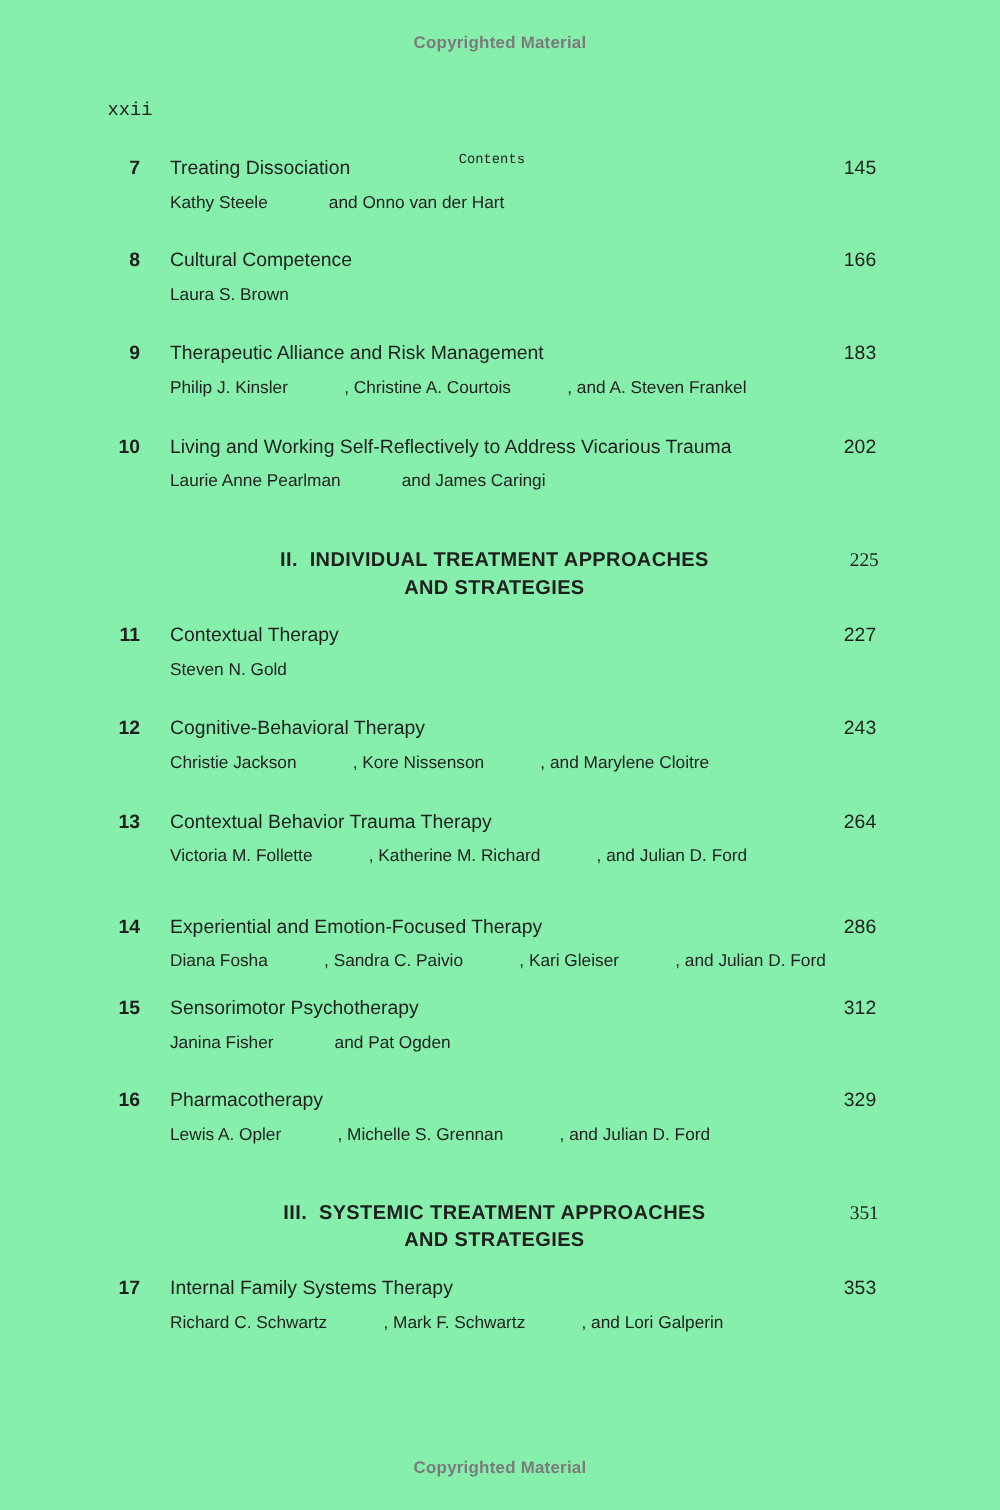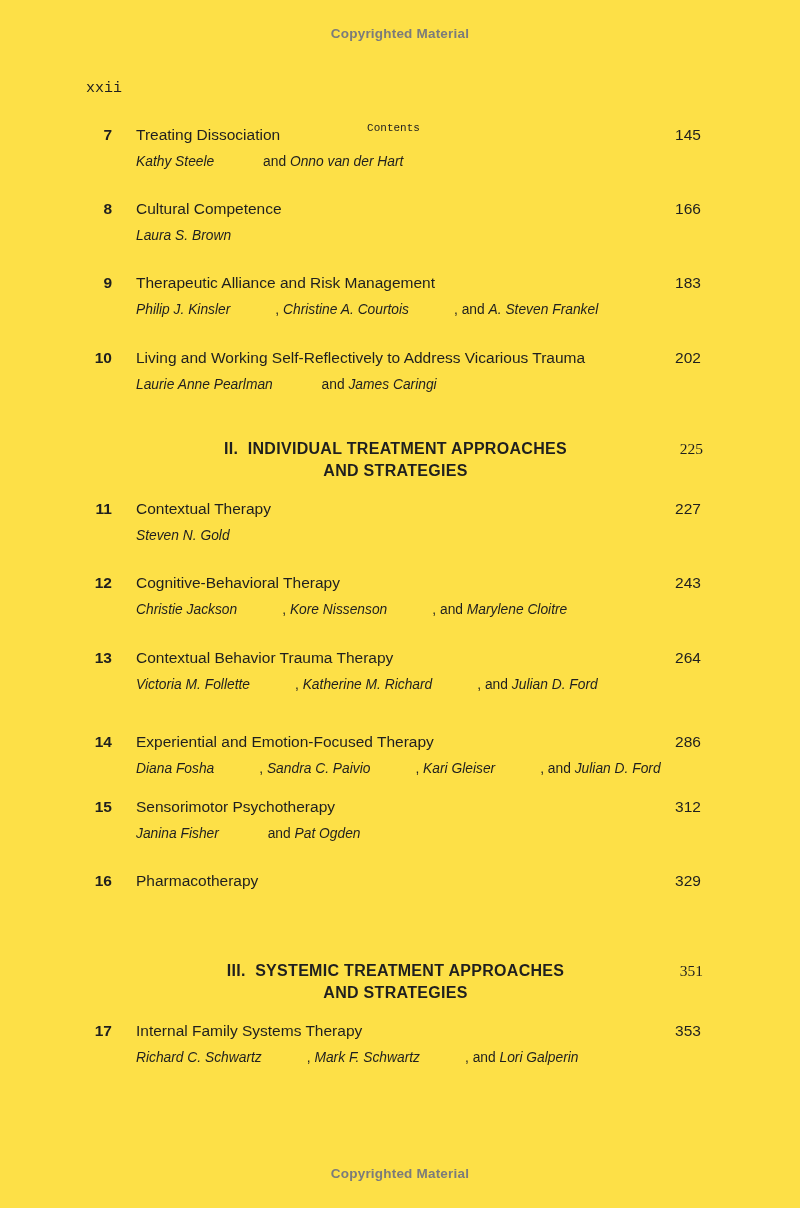--- a/index.html
+++ b/index.html
@@ -1,20 +1,20 @@
 <!DOCTYPE html>
 <html><head>
 <meta charset="utf-8">
 <style>
   html, body { margin: 0; padding: 0; background: #ffffff; }
   .page {
     position: relative;
     width: 800px;
     height: 1208px;
-    background: #fde047;
+    background: #86efac;
     font-family: "Liberation Sans", "DejaVu Sans", sans-serif;
     color: #1f1f1f;
     overflow: hidden;
   }
   .abs { position: absolute; line-height: 18px; }
 
   .copyright {
     left: 0; width: 800px;
     text-align: center;
     color: #7b7b7b;
@@ -48,21 +48,21 @@
   }
   .pgnum { flex: none; min-width: 30px; text-align: center; }
 
   .authors {
     margin-left: 48px;
     margin-top: 9px;
     line-height: 18px;
     font-size: 13.8px;
     white-space: nowrap;
   }
-  .authors .it { font-style: italic; }
+  .authors .it { }
   .authors .rm { font-style: normal; margin-left: 45px; }
 
   .section {
     left: 88px; width: 615px;
     text-align: center;
     font-weight: bold;
     font-size: 16px;
     letter-spacing: 0.3px;
     line-height: 18px;
   }
@@ -176,20 +176,21 @@
     </div>
     <div class="authors"><span class="it">Janina Fisher</span><span class="rm"> and </span><span class="it">Pat Ogden</span></div>
   </div>
 
   <div class="abs entry" style="top:872px">
     <div class="trow">
       <span class="num">16</span>
       <span class="title">Pharmacotherapy</span>
       <span class="pgnum">329</span>
     </div>
+    <div class="authors"><span class="it">Lewis A. Opler</span><span class="rm">, </span><span class="it">Michelle S. Grennan</span><span class="rm">, and </span><span class="it">Julian D. Ford</span></div>
   </div>
 
   <div class="abs section" style="top:962px">
     <div class="l1">III.&nbsp; SYSTEMIC TREATMENT APPROACHES</div>
     <div class="l2">AND STRATEGIES</div>
     <span class="spn">351</span>
   </div>
 
   <div class="abs entry" style="top:1022px">
     <div class="trow">

